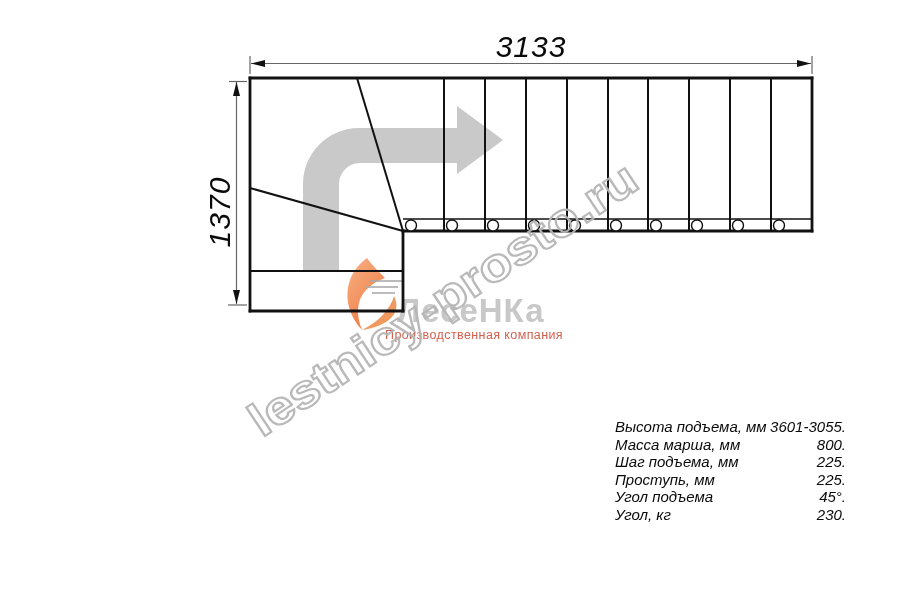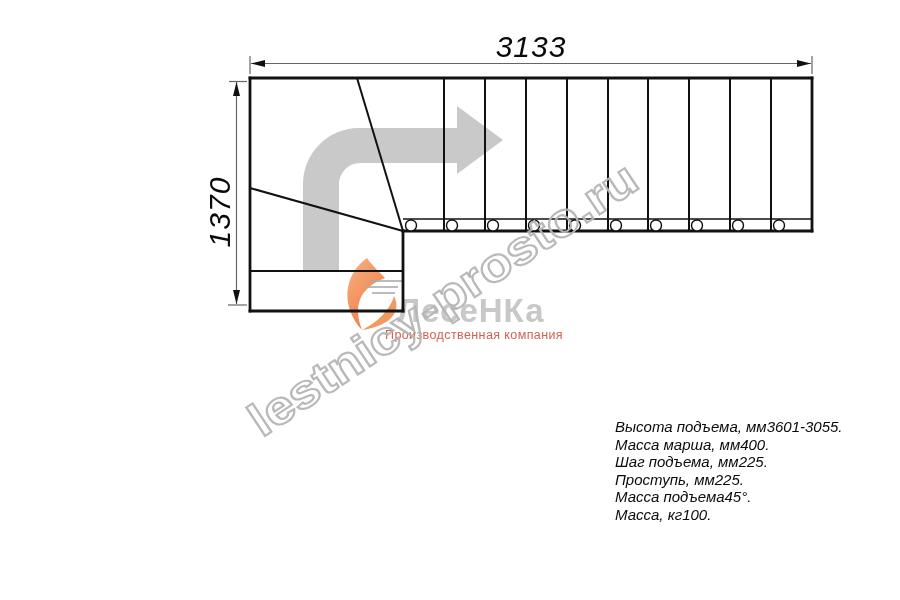--- a/index.html
+++ b/index.html
@@ -20,21 +20,21 @@
   #logo-flame{left:340px;top:248px;z-index:1;}
   
   #drawing{left:0;top:0;z-index:2;}
   
   #watermark{left:0;top:0;z-index:3;pointer-events:none;}
   
   #spec-table{
     left:615px;top:418px;width:231px;z-index:2;
     font-style:italic;font-size:15px;line-height:17.6px;color:#0a0a0a;
   }
-  .spec-row{display:flex;justify-content:flex-start;}
+  .spec-row{display:flex;justify-content:space-between;}
   .spec-label{white-space:nowrap;}
   .spec-value{white-space:nowrap;text-align:right;}
   text.dim{
     font-family:"Liberation Sans",sans-serif;font-style:italic;
     font-size:30px;fill:#0a0a0a;letter-spacing:1px;
   }
   #watermark text{
     font-family:"Liberation Sans",sans-serif;font-weight:bold;font-size:47px;
   }
 </style>
@@ -132,33 +132,33 @@
     <text x="262" y="438" transform="rotate(-33.5 262 438)" fill="none" stroke="#b5b5b5" stroke-width="2.1" stroke-opacity="0.95" textLength="455" lengthAdjust="spacingAndGlyphs">lestnicy-prosto.ru</text>
   </svg>
 
   <div id="spec-table" class="abs">
     <div class="spec-row">
       <span class="spec-label">Высота подъема, мм</span>
       <span class="spec-value">3601-3055.</span>
     </div>
     <div class="spec-row">
       <span class="spec-label">Масса марша, мм</span>
-      <span class="spec-value">400.</span>
+      <span class="spec-value">800.</span>
     </div>
     <div class="spec-row">
       <span class="spec-label">Шаг подъема, мм</span>
       <span class="spec-value">225.</span>
     </div>
     <div class="spec-row">
       <span class="spec-label">Проступь, мм</span>
       <span class="spec-value">225.</span>
     </div>
     <div class="spec-row">
-      <span class="spec-label">Масса подъема</span>
+      <span class="spec-label">Угол подъема</span>
       <span class="spec-value">45°.</span>
     </div>
     <div class="spec-row">
-      <span class="spec-label">Масса, кг</span>
-      <span class="spec-value">100.</span>
+      <span class="spec-label">Угол, кг</span>
+      <span class="spec-value">230.</span>
     </div>
   </div>
 
 </div>
 
 </body></html>

